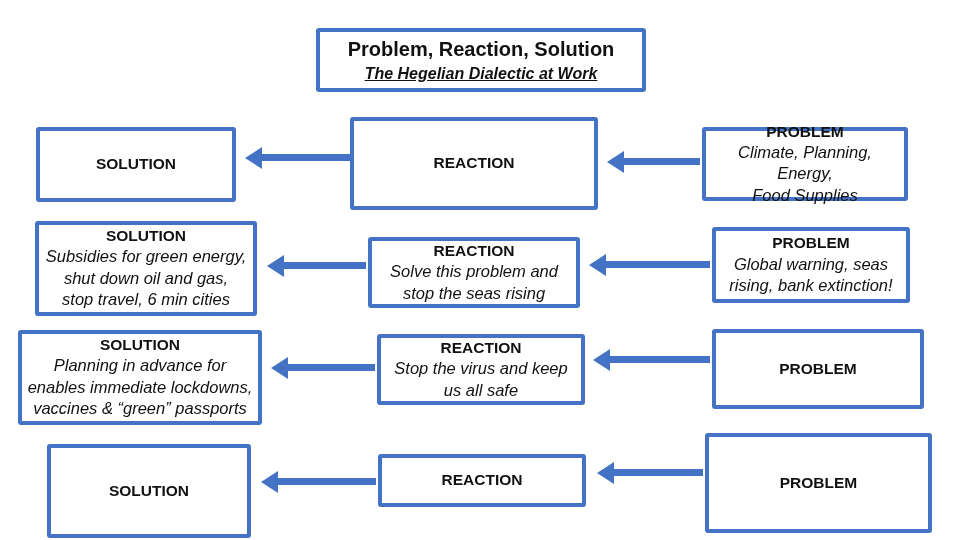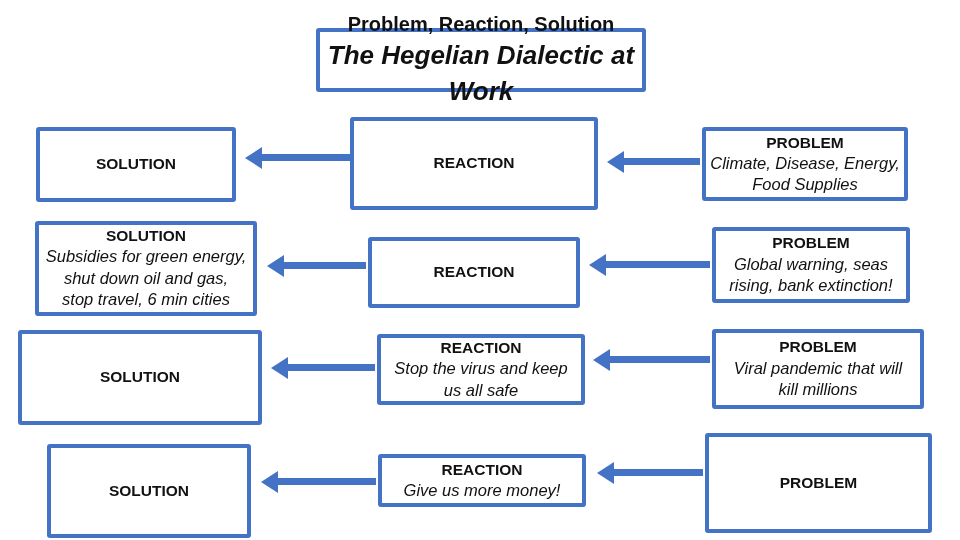--- a/index.html
+++ b/index.html
@@ -13,21 +13,21 @@
   .box {
     position:absolute; box-sizing:border-box;
     border:4px solid var(--accent); border-radius:3px; background:#fff;
     display:flex; flex-direction:column; align-items:center; justify-content:center;
     text-align:center; padding:2px 4px;
   }
   .box .label { font-weight:bold; font-size:15.5px; line-height:1.3; }
   .box .body  { font-style:italic; font-size:16.5px; line-height:1.3; white-space:pre-line; }
   .title-box  { left:316px; top:18px; width:330px; height:64px; }
   .title-line1 { font-weight:bold; font-size:20px; line-height:1.35; }
-  .title-line2 { font-weight:bold; font-style:italic; font-size:26px; line-height:1.35; }
+  .title-line2 { font-weight:bold; font-style:italic; font-size:16px; line-height:1.35;text-decoration:underline; }
 
   
   .r1-solution { left:36px;  top:117px; width:200px; height:75px; }
   .r1-reaction { left:350px; top:107px; width:248px; height:93px; }
   .r1-problem  { left:702px; top:117px; width:206px; height:74px; }
   
   .r2-solution { left:35px;  top:211px; width:222px; height:95px; }
   .r2-reaction { left:368px; top:227px; width:212px; height:71px; }
   .r2-problem  { left:712px; top:217px; width:198px; height:76px; }
   
@@ -65,65 +65,67 @@
   </div>
 
   <div class="box r1-solution">
     <div class="label">SOLUTION</div>
   </div>
   <div class="box r1-reaction">
     <div class="label">REACTION</div>
   </div>
   <div class="box r1-problem">
     <div class="label">PROBLEM</div>
-    <div class="body">Climate, Disease, Energy,
+    <div class="body">Climate, Planning, Energy,
 Food Supplies</div>
   </div>
   <div class="arrow a1-left"></div>
   <div class="arrow a1-right"></div>
 
   <div class="box r2-solution">
     <div class="label">SOLUTION</div>
     <div class="body">Subsidies for green energy,
 shut down oil and gas,
 stop travel, 6 min cities</div>
   </div>
   <div class="box r2-reaction">
     <div class="label">REACTION</div>
+    <div class="body">Solve this problem and
+stop the seas rising</div>
   </div>
   <div class="box r2-problem">
     <div class="label">PROBLEM</div>
     <div class="body">Global warning, seas
 rising, bank extinction!</div>
   </div>
   <div class="arrow a2-left"></div>
   <div class="arrow a2-right"></div>
 
   <div class="box r3-solution">
     <div class="label">SOLUTION</div>
+    <div class="body">Planning in advance for
+enables immediate lockdowns,
+vaccines &amp; “green” passports</div>
   </div>
   <div class="box r3-reaction">
     <div class="label">REACTION</div>
     <div class="body">Stop the virus and keep
 us all safe</div>
   </div>
   <div class="box r3-problem">
     <div class="label">PROBLEM</div>
-    <div class="body">Viral pandemic that will
-kill millions</div>
   </div>
   <div class="arrow a3-left"></div>
   <div class="arrow a3-right"></div>
 
   <div class="box r4-solution">
     <div class="label">SOLUTION</div>
   </div>
   <div class="box r4-reaction">
     <div class="label">REACTION</div>
-    <div class="body">Give us more money!</div>
   </div>
   <div class="box r4-problem">
     <div class="label">PROBLEM</div>
   </div>
   <div class="arrow a4-left"></div>
   <div class="arrow a4-right"></div>
 
 </div>
 
 </body></html>

